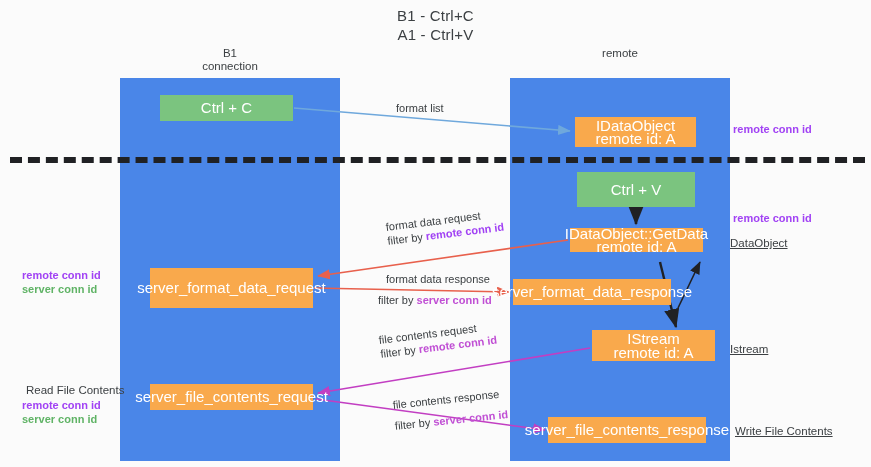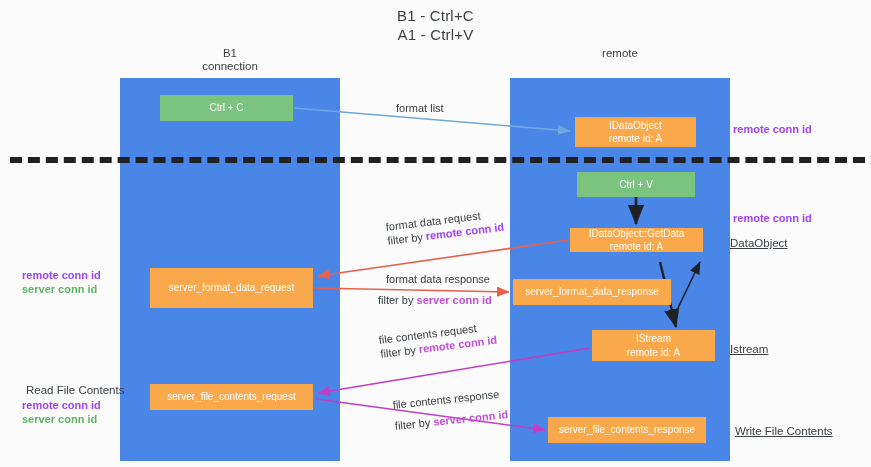--- a/index.html
+++ b/index.html
@@ -38,30 +38,30 @@
     left:10px;top:157px;width:855px;height:0;
     border-top:6px dashed #202124;
   }
 
   
   .box{
     box-sizing:border-box;
     display:flex;align-items:center;justify-content:center;
     text-align:center;
     color:#ffffff;
-    font-size:10px;line-height:13.5px;
+    font-size:15px;line-height:13.5px;
     padding:2px 0;
     white-space:pre-line;
   }
   .green{background:#7bc47f;}
   .orange{background:#f9a94c;}
 
   #box-ctrlc{left:160px;top:95px;width:133px;height:26px;}
   #box-idataobject{left:575px;top:117px;width:121px;height:30px;}
-  #box-ctrlv{left:577px;top:172px;width:118px;height:25px;}
+  #box-ctrlv{left:577px;top:172px;width:118px;height:35px;}
   #box-getdata{left:570px;top:228px;width:133px;height:24px;}
   #box-fmt-req{left:150px;top:268px;width:163px;height:40px;}
   #box-fmt-resp{left:513px;top:279px;width:158px;height:26px;}
   #box-istream{left:592px;top:330px;width:123px;height:31px;}
   #box-file-req{left:150px;top:384px;width:163px;height:26px;}
   #box-file-resp{left:548px;top:417px;width:158px;height:26px;}
 
   
   .right-note{font-size:11.5px;line-height:14px;color:#3c4043;text-decoration:underline;}
   #note-dataobject{left:730px;top:236px;}

